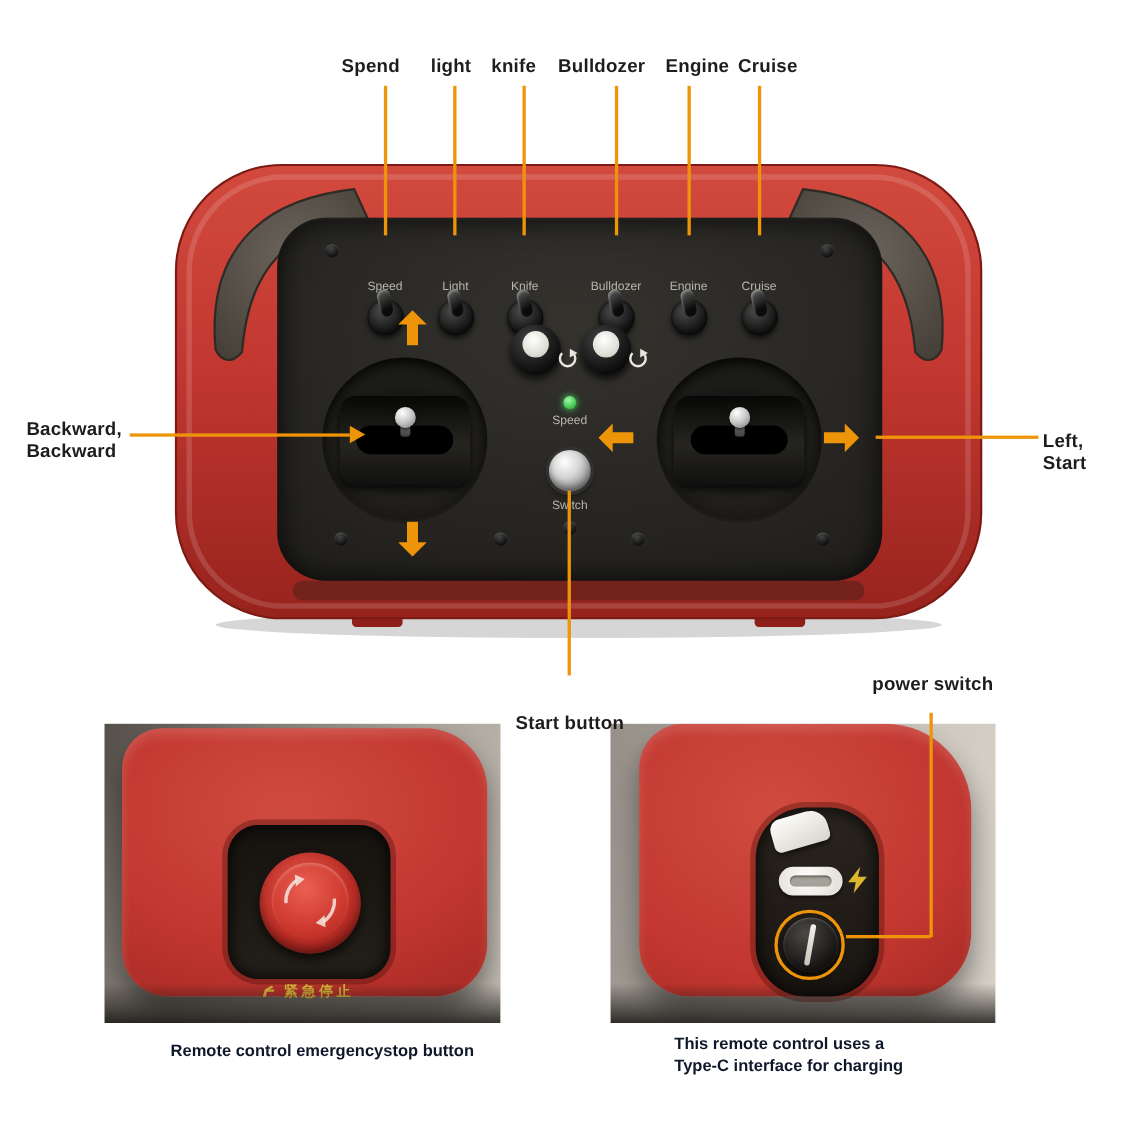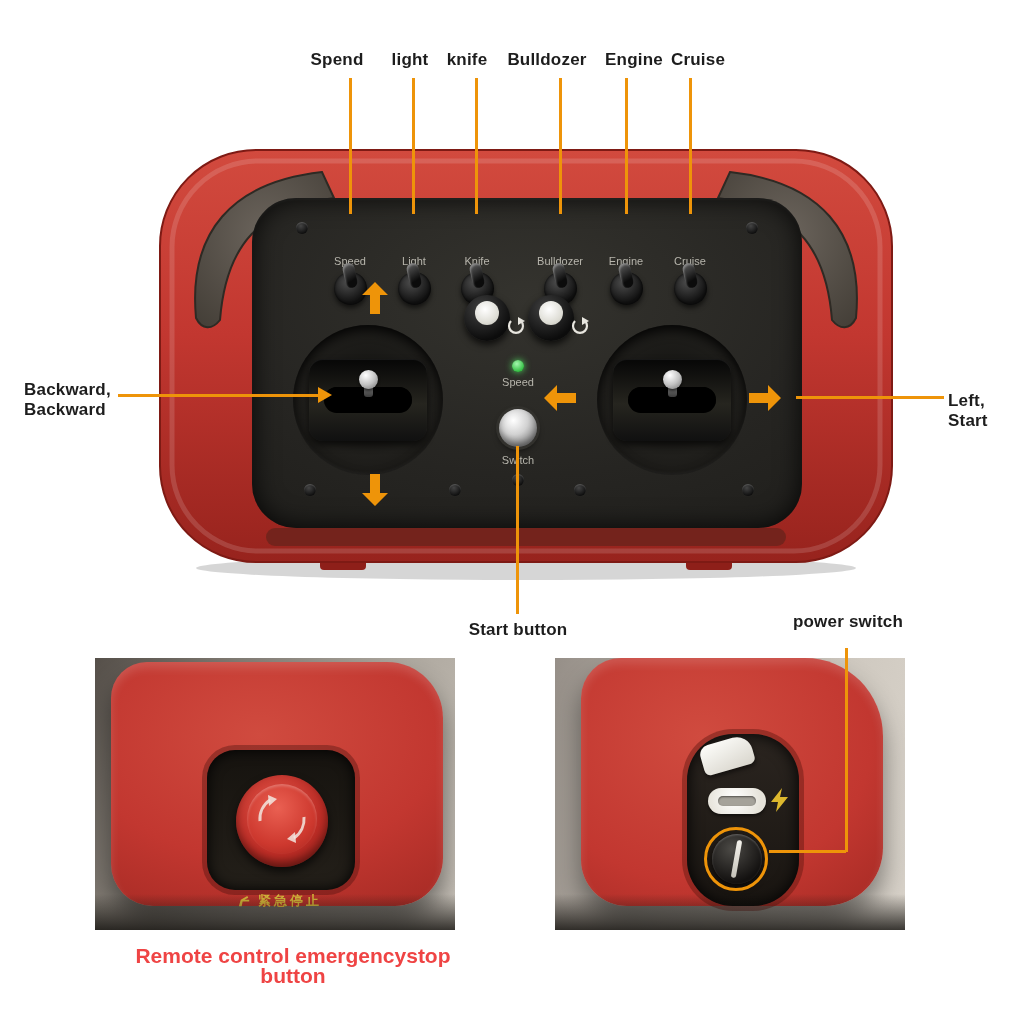--- a/index.html
+++ b/index.html
@@ -23,21 +23,21 @@
   .led{position:absolute;width:12px;height:12px;border-radius:50%;background:radial-gradient(circle at 40% 32%, #a4f7ae, #34bf44 70%);box-shadow:0 0 7px #51d95f;}
   .startbtn{position:absolute;width:38px;height:38px;border-radius:50%;background:radial-gradient(circle at 38% 30%, #ffffff, #d2d2d2 40%, #909090 72%, #5f5f5f);box-shadow:0 0 0 3px #32312d, 0 3px 6px rgba(0,0,0,.7), inset 0 -4px 6px rgba(0,0,0,.35);}
   .screw{position:absolute;width:12px;height:12px;border-radius:50%;background:radial-gradient(circle at 40% 32%, #444, #0d0d0d 75%);box-shadow:inset 0 1px 1px rgba(255,255,255,.2);}
   .joy{position:absolute;width:150px;height:150px;border-radius:50%;background:radial-gradient(circle at 50% 44%, #121210, #201f1c 58%, #131210 100%);box-shadow:inset 0 5px 12px rgba(0,0,0,.9), inset 0 -2px 3px rgba(255,255,255,.05);}
   .joy-block{position:absolute;left:50%;top:50%;transform:translate(-50%,-50%);width:118px;height:82px;border-radius:14px;background:linear-gradient(#060606,#26251f 55%,#101010);box-shadow:0 4px 7px rgba(0,0,0,.65), inset 0 1px 1px rgba(255,255,255,.08);}
   .joy-slot{position:absolute;left:50%;top:50%;transform:translate(-50%,-50%);width:88px;height:26px;border-radius:13px;background:#000;box-shadow:inset 0 4px 6px rgba(0,0,0,.95);}
   .joy-stem{position:absolute;left:50%;top:50%;width:9px;height:17px;margin-left:-4.5px;margin-top:-20px;border-radius:3px;background:linear-gradient(#9a9a9a,#3d3d3d);}
   .joy-ball{position:absolute;left:50%;top:50%;width:19px;height:19px;margin-left:-9.5px;margin-top:-30px;border-radius:50%;background:radial-gradient(circle at 36% 28%, #fff, #c2c2c2 52%, #6f6f6f);box-shadow:0 2px 3px rgba(0,0,0,.6);}
   .parrow{position:absolute;z-index:4;}
   .photo{position:absolute;overflow:hidden;z-index:1;}
-  .caption{position:absolute;font-weight:700;font-size:21px;color:#ef4444;z-index:8;line-height:20px;}
+  .caption{position:absolute;font-weight:700;font-size:15px;color:#0f172a;z-index:8;line-height:20px;}
   .shade-bottom{position:absolute;left:0;bottom:0;width:100%;height:36px;background:linear-gradient(rgba(0,0,0,0), rgba(18,16,13,.8));}
 </style>
 </head>
 <body>
 
 <div class="stage">
 
   <div class="callout center-x" style="left:337px;top:50px">Spend</div>
   <div class="callout center-x" style="left:410px;top:50px">light</div>
   <div class="callout center-x" style="left:467px;top:50px">knife</div>
@@ -177,21 +177,21 @@
   <div class="lead-h" style="left:118px;top:394px;width:200px"></div>
   <div class="ah-right" style="left:318px;top:387px"></div>
 
   <div class="callout" style="left:948px;top:391px">
     <div>Left,</div>
     <div>Start</div>
   </div>
   <div class="lead-h" style="left:796px;top:396px;width:148px"></div>
 
   <div class="lead-v" style="left:516px;top:446px;height:168px"></div>
-  <div class="callout center-x" style="left:518px;top:620px">Start button</div>
+  <div class="callout center-x" style="left:518px;top:648px">Start button</div>
 
   <div class="callout center-x" style="left:848px;top:612px">power switch</div>
   <div class="lead-v" style="left:845px;top:648px;height:204px"></div>
   <div class="lead-h" style="left:769px;top:850px;width:77px"></div>
 
   <div class="photo" style="left:95px;top:658px;width:360px;height:272px;background:linear-gradient(118deg,#554f49 0%,#837d75 28%,#aca69d 58%,#c7c1b8 100%)">
     <div class="abs" style="left:16px;top:4px;width:332px;height:244px;border-radius:36px 56px 48px 42px;background:radial-gradient(130% 120% at 45% 30%, #d04b3f 0%, #c23730 42%, #9e2721 80%, #7c1b15 100%);box-shadow:0 16px 26px rgba(0,0,0,.45), inset 0 6px 10px rgba(255,255,255,.15);"></div>
     <div class="abs" style="left:112px;top:92px;width:148px;height:140px;border-radius:28px;background:linear-gradient(#16130f,#231f19);box-shadow:inset 0 0 14px #000, 0 0 0 5px rgba(60,12,8,.35);"></div>
     <div class="abs" style="left:141px;top:117px;width:92px;height:92px;border-radius:50%;background:radial-gradient(circle at 42% 34%, #df5246, #bd2d26 58%, #8a1c16);box-shadow:0 5px 9px rgba(0,0,0,.65), inset 0 -5px 9px rgba(0,0,0,.4);">
       <div class="abs" style="left:11px;top:9px;width:70px;height:70px;border-radius:50%;background:radial-gradient(circle at 44% 34%, #ea6052, #cd382e 62%, #a2231d);box-shadow:inset 0 2px 3px rgba(255,255,255,.25);">
@@ -225,14 +225,18 @@
       <polygon points="11,0 0,14 7,14 5,24 17,9 9,9" fill="#ddb82e"></polygon>
     </svg>
     <div class="abs" style="left:157px;top:176px;width:50px;height:50px;border-radius:50%;background:radial-gradient(circle at 40% 30%, #4c4a46, #131110 72%);box-shadow:0 4px 7px rgba(0,0,0,.7), inset 0 1px 2px rgba(255,255,255,.25);">
       <div class="abs" style="left:22px;top:6px;width:5px;height:38px;border-radius:3px;background:linear-gradient(#f4f2ec,#c6c3ba);transform:rotate(10deg);"></div>
     </div>
     <div class="ring" style="left:149px;top:169px;width:64px;height:64px;"></div>
     <div class="shade-bottom"></div>
   </div>
 
   <div class="caption" style="left:106px;top:946px;width:374px;text-align:center;">Remote control emergencystop button</div>
+  <div class="caption" style="left:613px;top:940px;">
+    <div>This remote control uses a</div>
+    <div>Type-C interface for charging</div>
+  </div>
 
 </div>
 
 </body></html>

